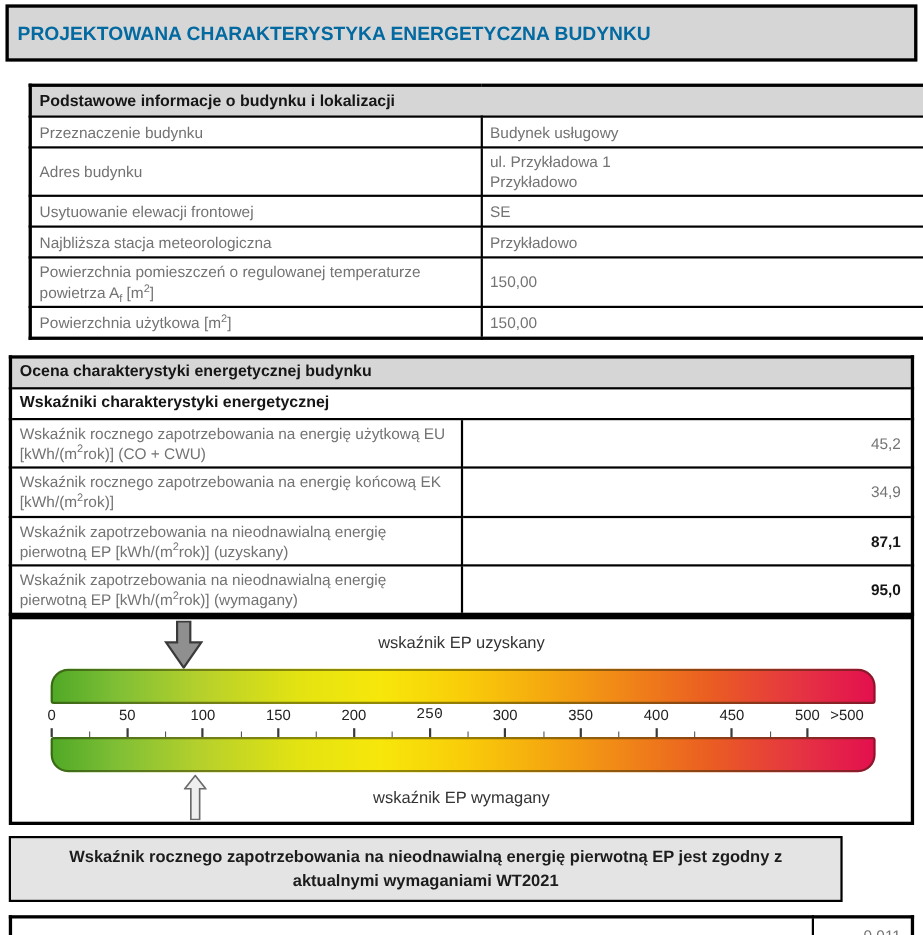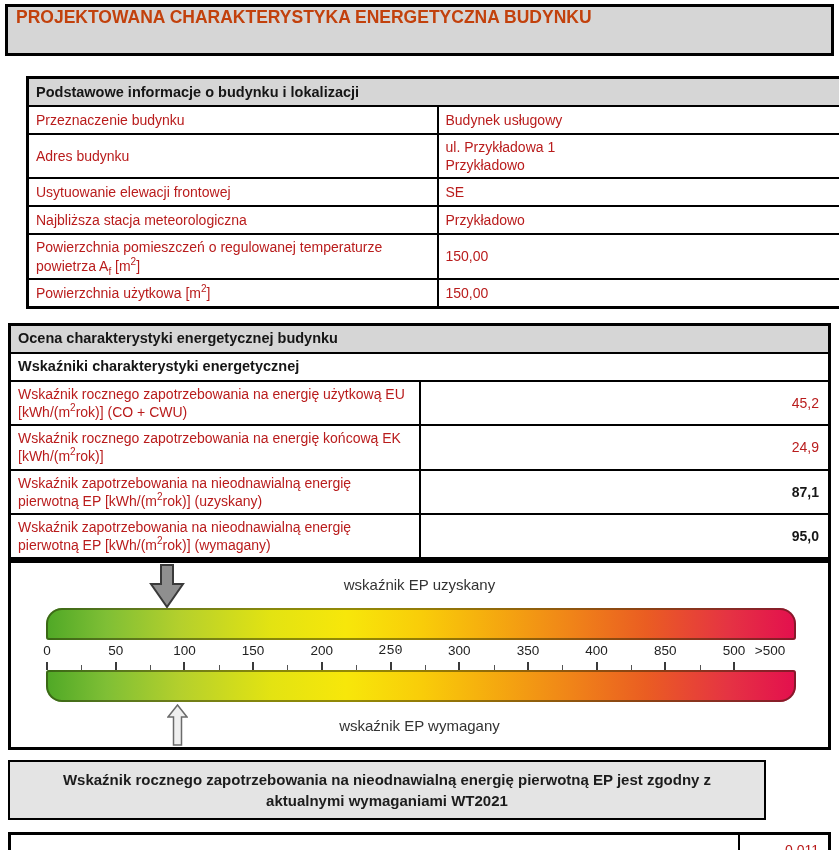--- a/index.html
+++ b/index.html
@@ -1,20 +1,20 @@
 <!DOCTYPE html>
 <html><head>
 <meta charset="utf-8">
 <style>
   html,body{margin:0;padding:0;background:#fff;}
   body{width:839px;height:850px;font-family:"Liberation Sans",sans-serif;color:#222;overflow:hidden;}
   .title-bar{margin:4px 5px 0 5px;border:3px solid #000;background:#d6d6d6;height:46px;
-    display:flex;align-items:flex-start;padding:0 8px;font-size:17.5px;font-weight:bold;color:#c2410c;}
+    display:flex;align-items:center;padding:0 8px;font-size:17.5px;font-weight:bold;color:#0369a1;}
   table{border-collapse:collapse;table-layout:fixed;width:823px;margin-left:8px;border:3px solid #000;}
-  td{border:2px solid #000;padding:3px 7px;font-size:14px;color:#b91c1c;vertical-align:middle;line-height:1.3;}
+  td{border:2px solid #000;padding:3px 7px;font-size:14px;color:#737373;vertical-align:middle;line-height:1.3;}
   .th-row td{background:#d6d6d6;font-weight:bold;color:#161616;font-size:14.5px;height:20px;}
   .sub-row td{font-weight:bold;color:#161616;font-size:14.5px;height:20px;}
   .t1{margin-top:20px;margin-left:26px;} .t1 td.c1{width:266px;} 
   .t1 .r td{height:20px;}
   .t2{margin-top:14px;} .t2 td.c1{width:713px;height:22px;} .t2 td.c2{text-align:right;padding-right:9px;}
   .t3{margin-top:12px;} .t3 td.c1{width:713px;height:24px;} .t3 td.c2{text-align:right;padding-right:9px;}
   td.strong{font-weight:bold;color:#161616;}
   sub,sup{font-size:10px;line-height:0;}
   sup{vertical-align:super;} sub{vertical-align:sub;}
   .scale-box{position:relative;margin:0 8px 0;width:817px;height:184px;border:3px solid #000;}
@@ -80,21 +80,21 @@
   </tr>
   <tr class="sub-row">
     <td colspan="2">Wskaźniki charakterystyki energetycznej</td>
   </tr>
   <tr>
     <td class="c1"><span>Wskaźnik rocznego zapotrzebowania na energię użytkową EU [kWh/(m</span><sup>2</sup><span>rok)] (CO + CWU)</span></td>
     <td class="c2">45,2</td>
   </tr>
   <tr>
     <td class="c1"><span>Wskaźnik rocznego zapotrzebowania na energię końcową EK [kWh/(m</span><sup>2</sup><span>rok)]</span></td>
-    <td class="c2">24,9</td>
+    <td class="c2">34,9</td>
   </tr>
   <tr>
     <td class="c1"><span>Wskaźnik zapotrzebowania na nieodnawialną energię pierwotną EP [kWh/(m</span><sup>2</sup><span>rok)] (uzyskany)</span></td>
     <td class="c2 strong">87,1</td>
   </tr>
   <tr>
     <td class="c1"><span>Wskaźnik zapotrzebowania na nieodnawialną energię pierwotną EP [kWh/(m</span><sup>2</sup><span>rok)] (wymagany)</span></td>
     <td class="c2 strong">95,0</td>
   </tr>
 </tbody>
@@ -130,21 +130,21 @@
       <i class="tick minor" style="left: 378.85px;"></i>
       <span class="num" style="left: 413.2px;">300</span>
       <i class="tick major" style="left: 412.2px;"></i>
       <i class="tick minor" style="left: 447.55px;"></i>
       <span class="num" style="left: 481.9px;">350</span>
       <i class="tick major" style="left: 480.9px;"></i>
       <i class="tick minor" style="left: 516.25px;"></i>
       <span class="num" style="left: 550.6px;">400</span>
       <i class="tick major" style="left: 549.6px;"></i>
       <i class="tick minor" style="left: 584.95px;"></i>
-      <span class="num" style="left: 619.3px;">850</span>
+      <span class="num" style="left: 619.3px;">450</span>
       <i class="tick major" style="left: 618.3px;"></i>
       <i class="tick minor" style="left: 653.65px;"></i>
       <span class="num" style="left: 688px;">500</span>
       <i class="tick major" style="left: 687px;"></i>
       <span class="num" style="left: 724px;">&gt;500</span>
     </div>
 
   <div class="bar bar-bottom" style="background-image: linear-gradient(to right, rgb(79, 168, 38) 0%, rgb(127, 191, 53) 8%, rgb(181, 208, 44) 18%, rgb(227, 227, 18) 30%, rgb(247, 231, 10) 40%, rgb(249, 205, 9) 50%, rgb(245, 169, 15) 60%, rgb(240, 132, 24) 70%, rgb(234, 93, 34) 80%, rgb(229, 51, 67) 91%, rgb(227, 15, 78) 100%);"></div>
 
   <svg class="arrow arrow-up" width="21" height="42" viewBox="0 0 21 42" style="left: 156.03px;">

